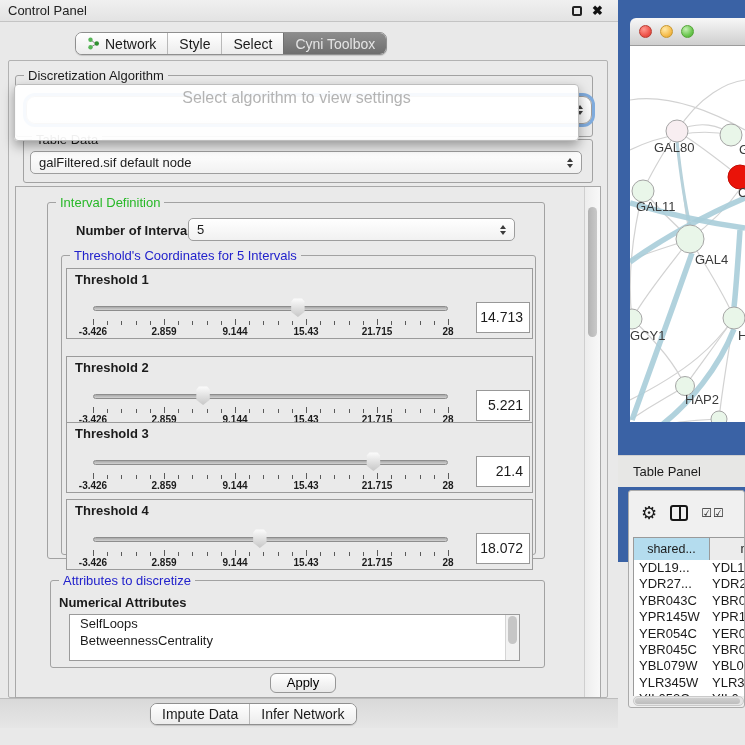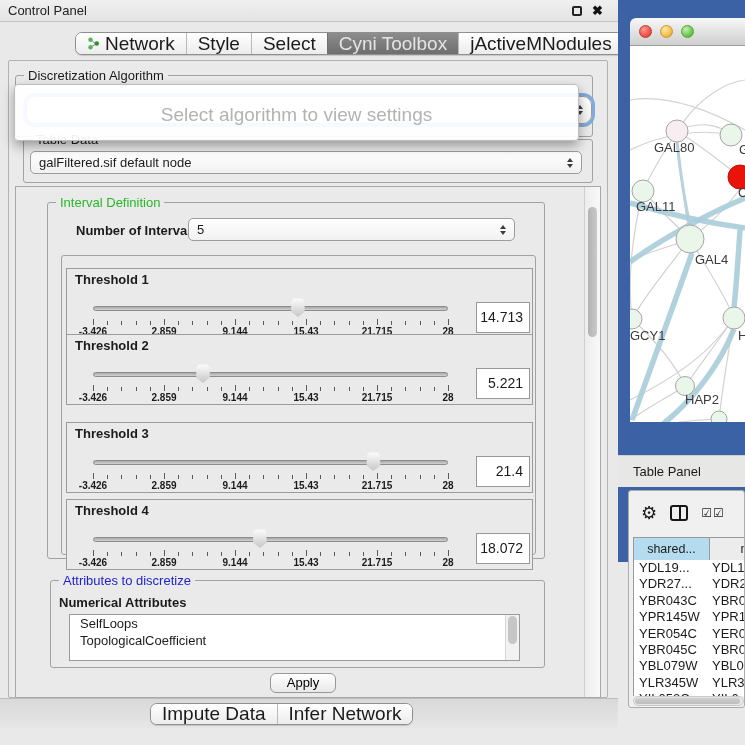--- a/index.html
+++ b/index.html
@@ -15,21 +15,21 @@
     background:linear-gradient(#f0f0f0,#e3e3e3); border-bottom:1px solid #c4c4c4;
     display:flex; align-items:center; padding:0 8px; }
   .cp-title { font-size:13px; color:#222; }
   .float-btn { position:absolute; left:572px; top:6px; width:12px; height:12px; }
   .float-square { display:block; width:10px; height:10px; border:2px solid #222; border-radius:2px; }
   .close-btn { position:absolute; left:592px; top:3px; font-weight:bold; font-size:13px; color:#111; }
 
   
   .seg { position:absolute; display:flex; height:23px; border:1px solid #8f8f8f;
     border-radius:7px; overflow:hidden; background:#fff; box-shadow:0 1px 1px rgba(0,0,0,.15); }
-  .seg-item { display:flex; align-items:center; gap:5px; padding:0 11px; font-size:19px;
+  .seg-item { display:flex; align-items:center; gap:5px; padding:0 11px; font-size:14px;
     background:linear-gradient(#ffffff,#ececec); border-left:1px solid #b9b9b9; white-space:nowrap; }
   .seg-item:first-child { border-left:none; }
   .seg-item.selected { background:linear-gradient(#8d8d8d,#6e6e6e); color:#e4e4e4; border-left-color:#707070; }
   #top-tabs { left:75px; top:32px; }
   #bottom-tabs { left:150px; top:703px; height:22px; }
   .bottom-strip { position:absolute; left:0; top:698px; width:618px; height:30px;
     background:linear-gradient(#d9d9d9,#e6e6e6); border-top:1px solid #bdbdbd; }
 
   .content { position:absolute; left:8px; top:60px; width:600px; height:638px;
     background:#eaeaea; border:1px solid #b2b2b2; border-radius:2px; }
@@ -49,21 +49,21 @@
 
   #alg-group { left:6px; top:14px; width:578px; height:62px; }
   #alg-combo { left:10px; top:20px; width:566px; height:28px; border-radius:9px;
     box-shadow:0 0 0 3px #7fabdd; }
   #tabledata-group { left:14px; top:78px; width:570px; height:44px; }
   #tabledata-combo { left:6px; top:11px; width:552px; height:23px; }
 
   .popup { position:absolute; left:5px; top:23px; width:565px; height:57px; z-index:40;
     background:rgba(255,255,255,.93); border:1px solid #bdbdbd; border-radius:4px;
     box-shadow:0 5px 12px rgba(0,0,0,.35); }
-  .popup-head { text-align:center; color:#b3b3b3; font-size:19px; padding-top:19px; height:20px; }
+  .popup-head { text-align:center; color:#b3b3b3; font-size:16px; padding-top:4px; height:20px; }
   .popup-item { font-size:13px; height:17px; line-height:17px; padding-left:2px; white-space:nowrap; }
   .popup-item.first { font-weight:bold; }
 
   #viewport { position:absolute; left:6px; top:125px; width:586px; height:512px;
     background:#eaeaea; border:1px solid #a8a8a8; }
   .vscroll { position:absolute; top:0; right:0; width:16px; height:100%;
     background:linear-gradient(90deg,#ededed,#f8f8f8); border-left:1px solid #cfcfcf; }
   .vthumb { position:absolute; left:3px; width:9px; border-radius:5px;
     background:linear-gradient(90deg,#b3b3b3,#c9c9c9); }
 
@@ -171,23 +171,20 @@
     </div>
     <div class="seg-item">
       <span>Style</span>
     </div>
     <div class="seg-item">
       <span>Select</span>
     </div>
     <div class="seg-item selected">
       <span>Cyni Toolbox</span>
     </div>
-    <div class="seg-item">
-      <span>jActiveMNodules</span>
-    </div>
   </div>
 
 <div class="content">
 
   <div class="groupbox" id="alg-group">
     <span class="group-title">Discretization Algorithm</span>
     <div class="combo" id="alg-combo">
       <span class="spacer"></span>
       <span class="stepper">
         <span class="tri-up"></span>
@@ -221,20 +218,21 @@
       <span class="noi-label">Number of Intervals</span>
       <div class="combo" id="noi-combo">
         <span>5</span>
         <span class="spacer"></span>
         <span class="stepper">
           <span class="tri-up"></span>
             <span class="tri-down"></span>
         </span>
       </div>
       <div class="groupbox" id="thr-group">
+        <span class="group-title blue">Threshold's Coordinates for 5 Intervals</span>
       <div class="threshold-panel" style="top: 12px;">
             <div class="th-label">Threshold 1</div>
             <div class="th-track"></div>
             <div class="th-tick major" style="left: 26px;"></div>
             <div class="th-ticklabel" style="left: 26px;">-3.426</div>
             <div class="th-tick minor" style="left: 40.2px;"></div>
             <div class="th-tick minor" style="left: 54.4px;"></div>
             <div class="th-tick minor" style="left: 68.6px;"></div>
             <div class="th-tick minor" style="left: 82.8px;"></div>
             <div class="th-tick major" style="left: 97px;"></div>
@@ -259,21 +257,21 @@
             <div class="th-ticklabel" style="left: 310px;">21.715</div>
             <div class="th-tick minor" style="left: 324.2px;"></div>
             <div class="th-tick minor" style="left: 338.4px;"></div>
             <div class="th-tick minor" style="left: 352.6px;"></div>
             <div class="th-tick minor" style="left: 366.8px;"></div>
             <div class="th-tick major" style="left: 381px;"></div>
             <div class="th-ticklabel" style="left: 381px;">28</div>
             <div class="th-thumb" style="left: 222.905px;"></div>
             <div class="th-value">14.713</div>
           </div>
-          <div class="threshold-panel" style="top: 78px;">
+          <div class="threshold-panel" style="top: 100px;">
             <div class="th-label">Threshold 2</div>
             <div class="th-track"></div>
             <div class="th-tick major" style="left: 26px;"></div>
             <div class="th-ticklabel" style="left: 26px;">-3.426</div>
             <div class="th-tick minor" style="left: 40.2px;"></div>
             <div class="th-tick minor" style="left: 54.4px;"></div>
             <div class="th-tick minor" style="left: 68.6px;"></div>
             <div class="th-tick minor" style="left: 82.8px;"></div>
             <div class="th-tick major" style="left: 97px;"></div>
             <div class="th-ticklabel" style="left: 97px;">2.859</div>
@@ -384,21 +382,21 @@
     </div>
 
     <div class="groupbox" id="attr-group">
       <span class="group-title blue">Attributes to discretize</span>
       <div class="attr-sub">Numerical Attributes</div>
       <div class="listbox" id="attr-list">
         <div class="list-vscroll">
           <div class="list-vthumb"></div>
         </div>
       <div class="list-item">SelfLoops</div>
-          <div class="list-item">TopologicalCoefficient</div>
+          <div class="list-item">BetweennessCentrality</div>
         </div>
     </div>
 
     <button class="apply-btn">Apply</button>
 
     <div class="vscroll">
       <div class="vthumb" style="top:20px;height:130px;"></div>
     </div>
   </div>
 </div>

